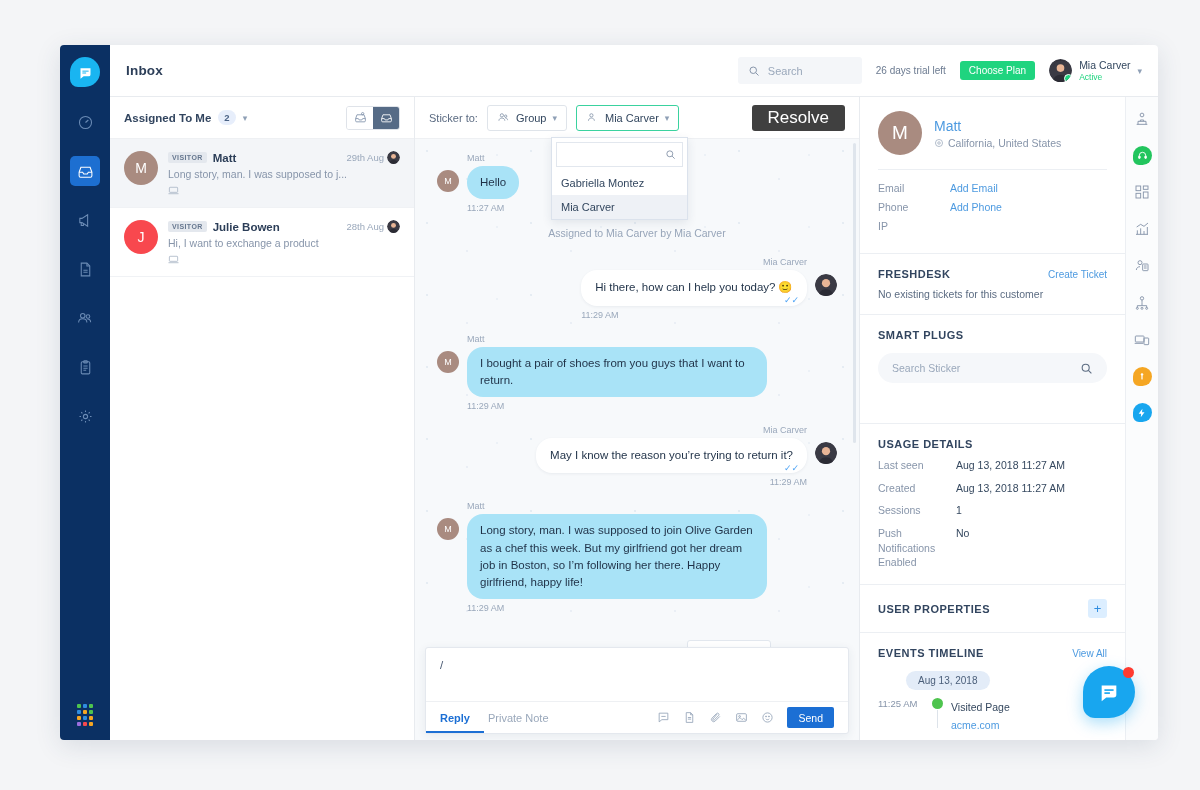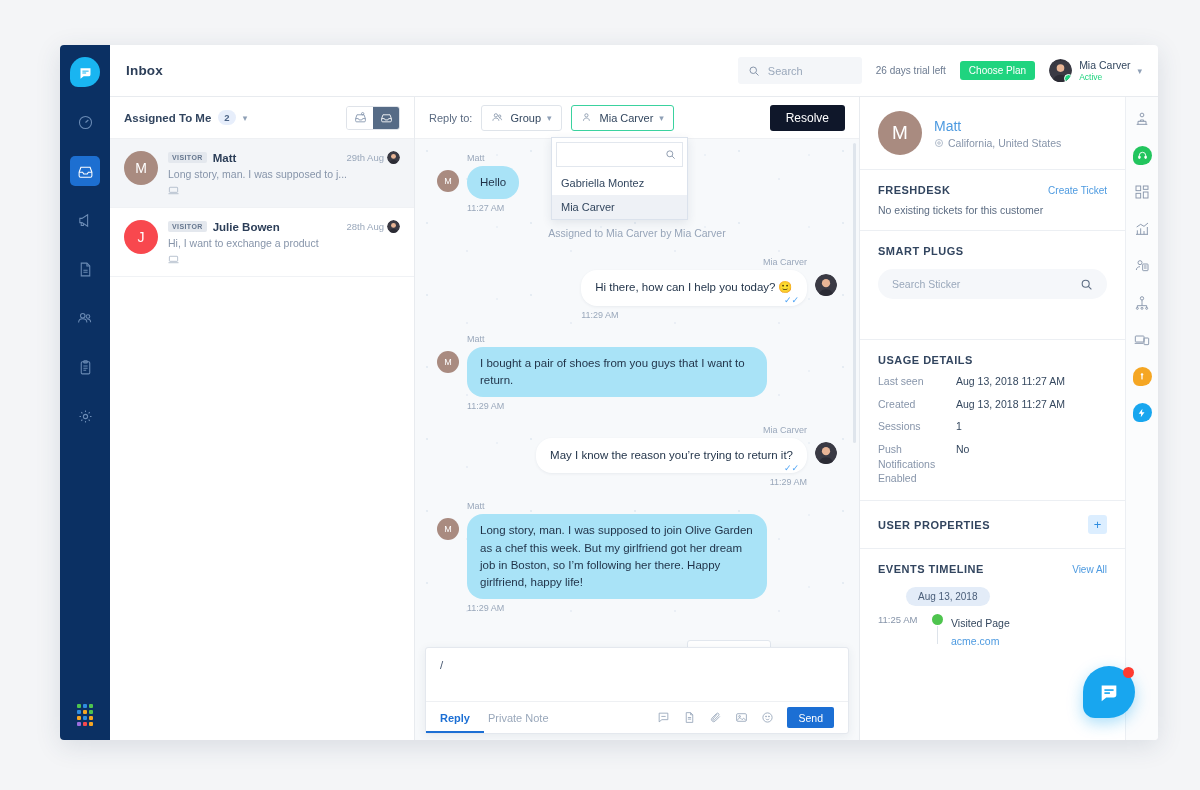--- a/index.html
+++ b/index.html
@@ -80,22 +80,22 @@
   .col-chat { flex: 1; display: flex; flex-direction: column; position: relative;
               border-right: 1px solid #e8ebef; min-width: 0; }
   .chat-head { height: 42px; border-bottom: 1px solid #eef0f3; display: flex;
                align-items: center; padding: 0 14px; gap: 9px; flex: none;
                position: relative; z-index: 30; background: #fff; }
   .assign-label { font-size: 11px; color: #5b6b82; }
   .pill { display: flex; align-items: center; gap: 6px; height: 26px;
           padding: 0 9px; border: 1px solid #dfe4ea; border-radius: 3px;
           font-size: 11px; color: #33475f; background: #fff; cursor: pointer; }
   .pill.focused { border: 1.5px solid #3ad29f; }
-  .btn-resolve { margin-left: auto; background: #0f172a; color: #fff;
-                 font-size: 12px; height: 26px; padding: 0 16px; border-radius: 3px;
+  .btn-resolve { margin-left: auto; background: #404040; color: #fff;
+                 font-size: 17px; height: 26px; padding: 0 16px; border-radius: 3px;
                  display: flex; align-items: center; cursor: pointer; }
   .dropdown { position: absolute; top: 40px; left: 136px; width: 137px;
               background: #fff; border: 1px solid #dbe2ec;
               box-shadow: 0 3px 9px rgba(35,55,85,.10); z-index: 40; }
   .dd-search { height: 25px; margin: 4px; border: 1px solid #e2e7ee;
                display: flex; align-items: center; justify-content: flex-end;
                padding: 0 6px; }
   .dd-item { padding: 6px 9px; font-size: 11px; color: #33475f; cursor: pointer; }
   .dd-item.hl { background: #eef1f6; }
 
@@ -409,21 +409,21 @@
                   <path d="M1 19h22"></path>
                 </svg>
             </div>
           </div>
         </div>
       </div>
 
       <div class="col-chat">
 
         <div class="chat-head">
-          <span class="assign-label">Reply to:</span>
+          <span class="assign-label">Sticker to:</span>
           <div class="pill">
             <svg width="13" height="13" viewBox="0 0 24 24" fill="none" stroke="#7b8ca3" stroke-width="1.4">
                 <circle cx="9" cy="8" r="3"></circle>
                 <circle cx="16" cy="9.5" r="2.2"></circle>
                 <path d="M3.5 18c0-3 2.5-5 5.5-5s5.5 2 5.5 5"></path>
                 <path d="M15 12.6c2.6 0 4.5 1.8 4.5 4.3"></path>
               </svg>
             <span>Group</span>
             <span class="caret">▾</span>
           </div>
@@ -588,20 +588,34 @@
               <div class="rp-name">Matt</div>
               <div class="rp-loc">
                 <svg width="10" height="10" viewBox="0 0 24 24" fill="none" stroke="#9aa8bb" stroke-width="1.8">
                     <circle cx="12" cy="12" r="8.5"></circle>
                     <circle cx="12" cy="12" r="3"></circle>
                   </svg>
                 <span>California, United States</span>
               </div>
             </div>
           </div>
+          <div class="rp-fields">
+            <div class="rp-field">
+              <span class="rp-key">Email</span>
+              <span class="rp-link">Add Email</span>
+            </div>
+            <div class="rp-field">
+              <span class="rp-key">Phone</span>
+              <span class="rp-link">Add Phone</span>
+            </div>
+            <div class="rp-field">
+              <span class="rp-key">IP</span>
+              <span></span>
+            </div>
+          </div>
         </div>
 
         <div class="rp-sec">
           <div class="sec-row">
             <span class="sec-title">FRESHDESK</span>
             <span class="sec-action">Create Ticket</span>
           </div>
           <div class="sec-body">No existing tickets for this customer</div>
         </div>
 

